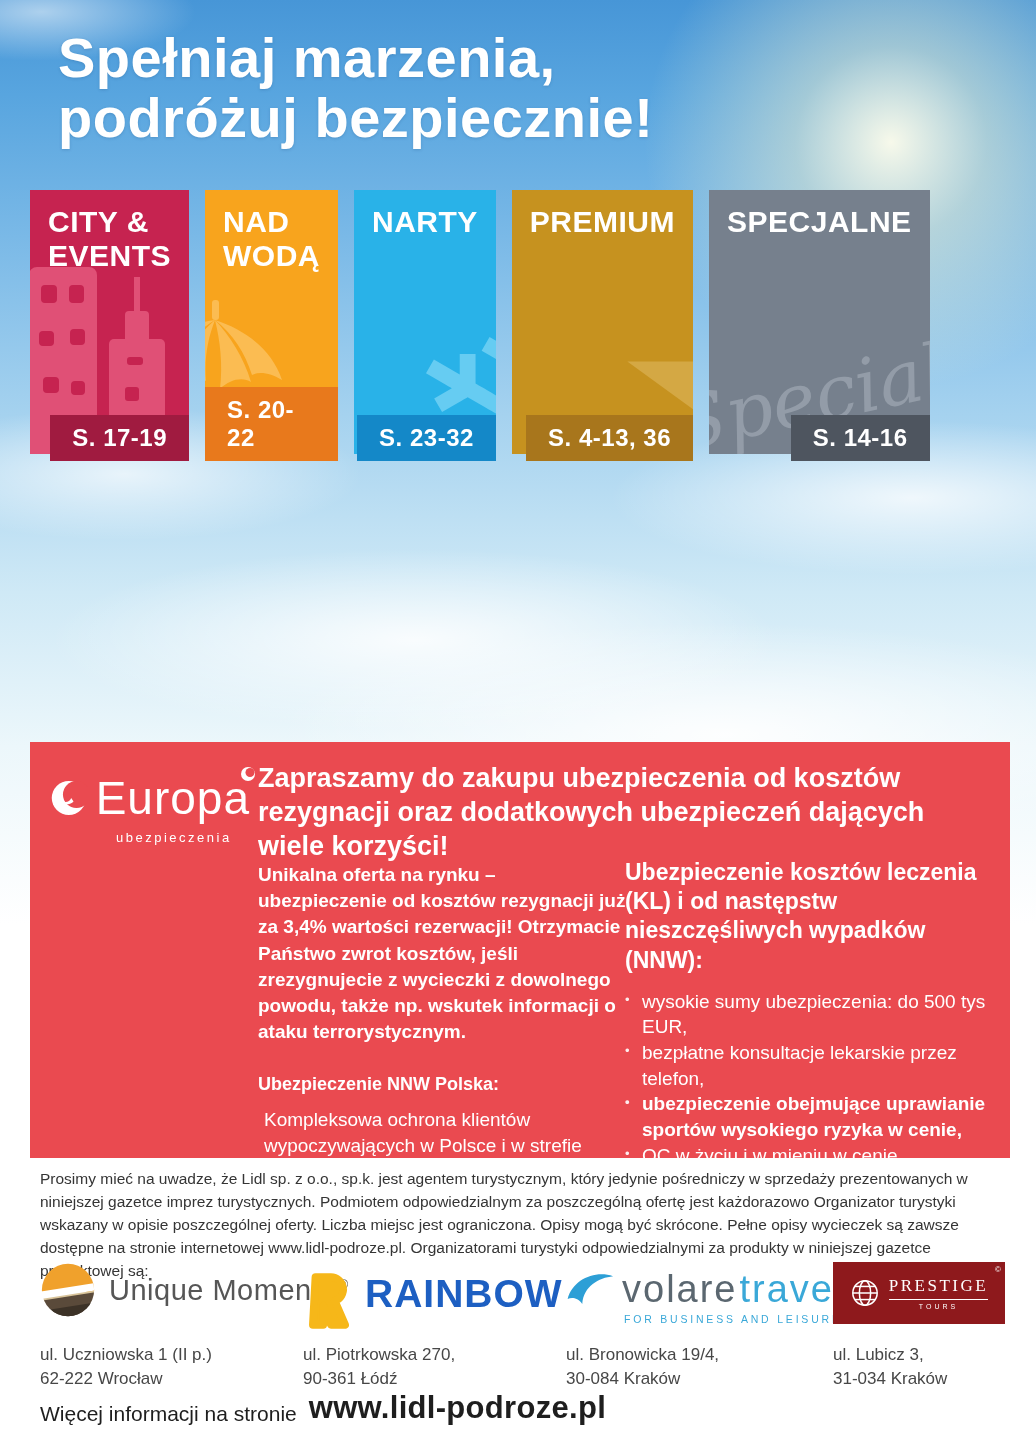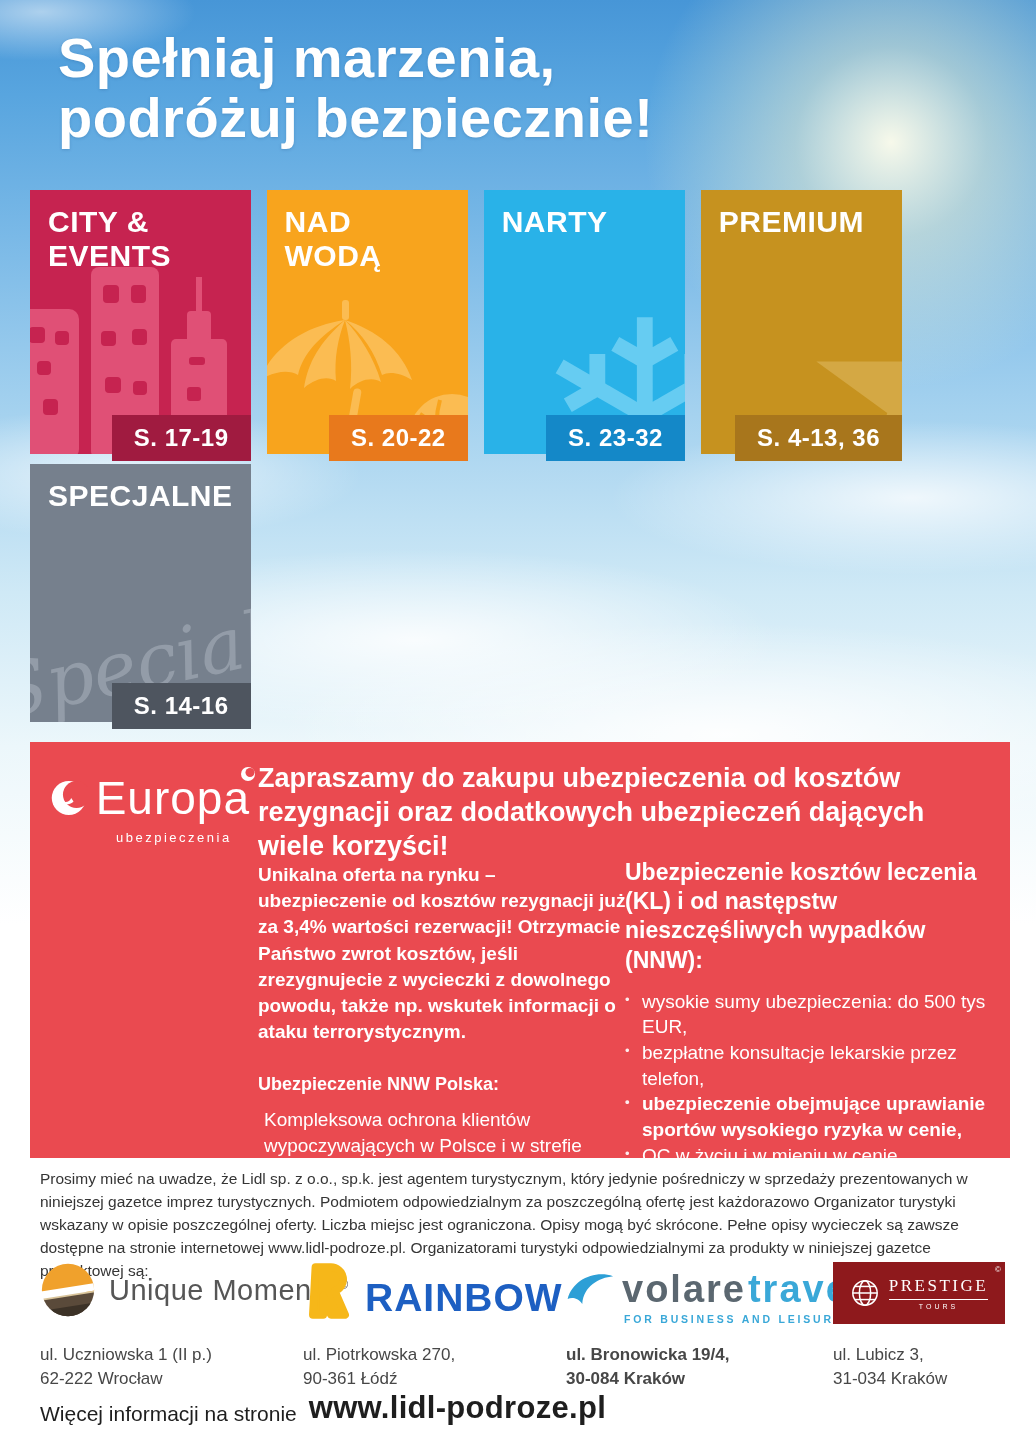--- a/index.html
+++ b/index.html
@@ -16,21 +16,21 @@
       radial-gradient(ellipse 640px 160px at 70% 62%, rgba(255,255,255,.9), rgba(255,255,255,0) 70%),
       linear-gradient(180deg,#4796d7 0%,#58a5df 8%,#7ab9e7 20%,#a5d2ef 35%,#cfe9f6 50%,#ecf7fb 63%,#ffffff 78%);
   }
 
   
   .title{position:absolute;left:58px;top:28px;color:#fff;font-weight:800;
     font-size:56px;line-height:1.07;letter-spacing:.5px;text-shadow:0 1px 3px rgba(30,80,130,.25);}
 
   
   .tiles{position:absolute;left:30px;top:190px;width:872px;
-    display:grid;grid-template-columns:repeat(4,1fr);grid-template-rows:264px 258px;
+    display:grid;grid-template-columns:repeat(5,1fr);grid-template-rows:264px 258px;
     column-gap:16px;row-gap:10px;}
   .tile{position:relative;background:var(--bg);color:#fff;}
   .tile-art{position:absolute;inset:0;overflow:hidden;color:var(--accent);}
   .tile-label{position:relative;z-index:2;font-size:30px;font-weight:800;letter-spacing:.5px;padding:15px 18px;}
   .badge{position:absolute;z-index:3;right:0;bottom:-7px;background:var(--badge);
     font-weight:800;font-size:24px;padding:9px 22px;letter-spacing:.5px;}
   .glyph{position:absolute;line-height:1;font-family:"DejaVu Sans",sans-serif;}
   .snow{left:48px;top:96px;font-size:270px;}
   .star{left:96px;top:52px;font-size:300px;}
   .script{position:absolute;right:-18px;bottom:14px;font-family:"DejaVu Serif",serif;
@@ -56,26 +56,26 @@
   .bullet.b{font-weight:700;}
   .price{font-size:14px;font-weight:700;line-height:1.35;}
   .price.indent{padding-left:17px;}
 
   
   .legal{position:absolute;left:40px;top:1168px;width:950px;font-size:15.5px;
     line-height:1.48;color:#353535;}
 
   
   .partner{position:absolute;top:1262px;}
-  .p1{left:40px;} .p2{left:303px;} .p3{left:566px;font-weight:bold;} .p4{left:833px;}
+  .p1{left:40px;} .p2{left:303px;} .p3{left:566px;} .p4{left:833px;}
   .logo-wrap{height:68px;display:flex;align-items:flex-start;}
   .um-row{display:flex;align-items:center;gap:13px;}
   .um-text{font-size:29px;color:#565656;letter-spacing:.5px;}
   .um-reg{font-size:12px;color:#565656;vertical-align:super;margin-left:4px;}
-  .rb-row{display:flex;align-items:flex-end;gap:10px;margin-top:0;}
+  .rb-row{display:flex;align-items:flex-start;gap:10px;margin-top:10px;}
   .rb-text{font-size:39px;font-weight:800;color:#1d5fc2;letter-spacing:1px;}
   .vt-block{margin-top:4px;}
   .vt-row{display:flex;align-items:flex-end;gap:2px;}
   .vt-gray{font-size:38px;color:#5b6770;letter-spacing:2px;line-height:.9;}
   .vt-blue{font-size:38px;color:#3aa8d8;letter-spacing:2px;line-height:.9;}
   .vt-tag{font-size:10.5px;color:#3aa8d8;letter-spacing:2.8px;margin:7px 0 0 58px;}
   .prestige-box{position:relative;width:172px;height:62px;background:#8e191c;
     display:flex;align-items:center;justify-content:center;gap:9px;}
   .prestige-text{text-align:center;color:#fff;}
   .prestige-name{font-family:"Liberation Serif",serif;font-size:17px;letter-spacing:2.5px;

